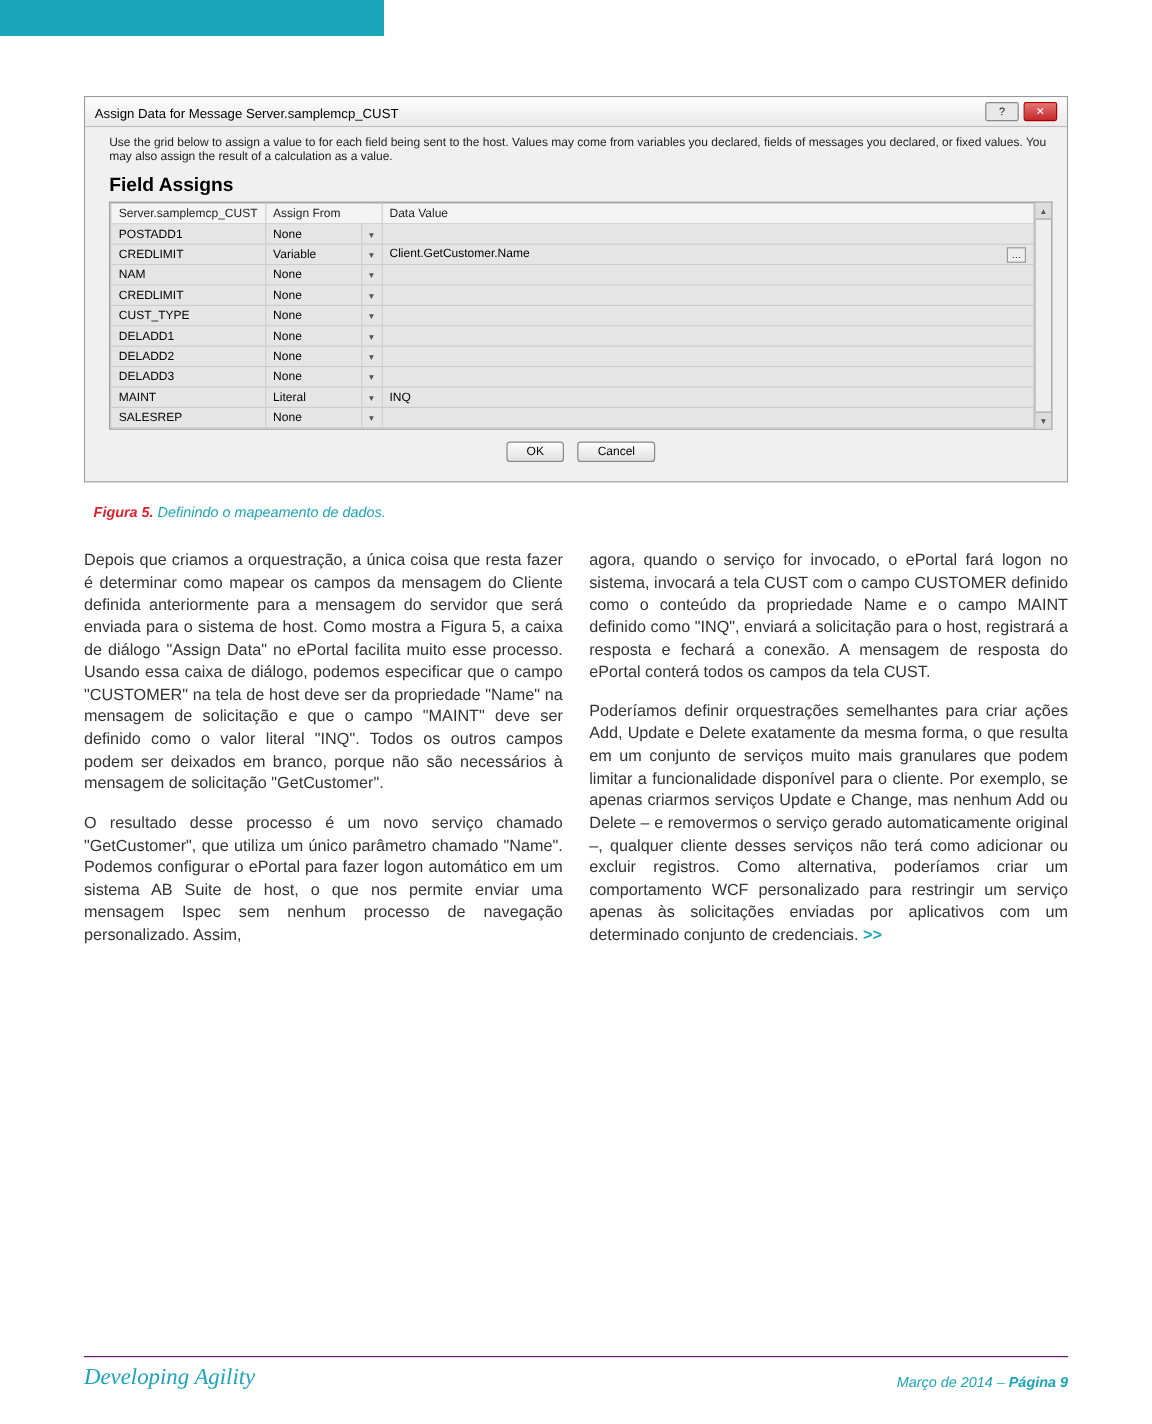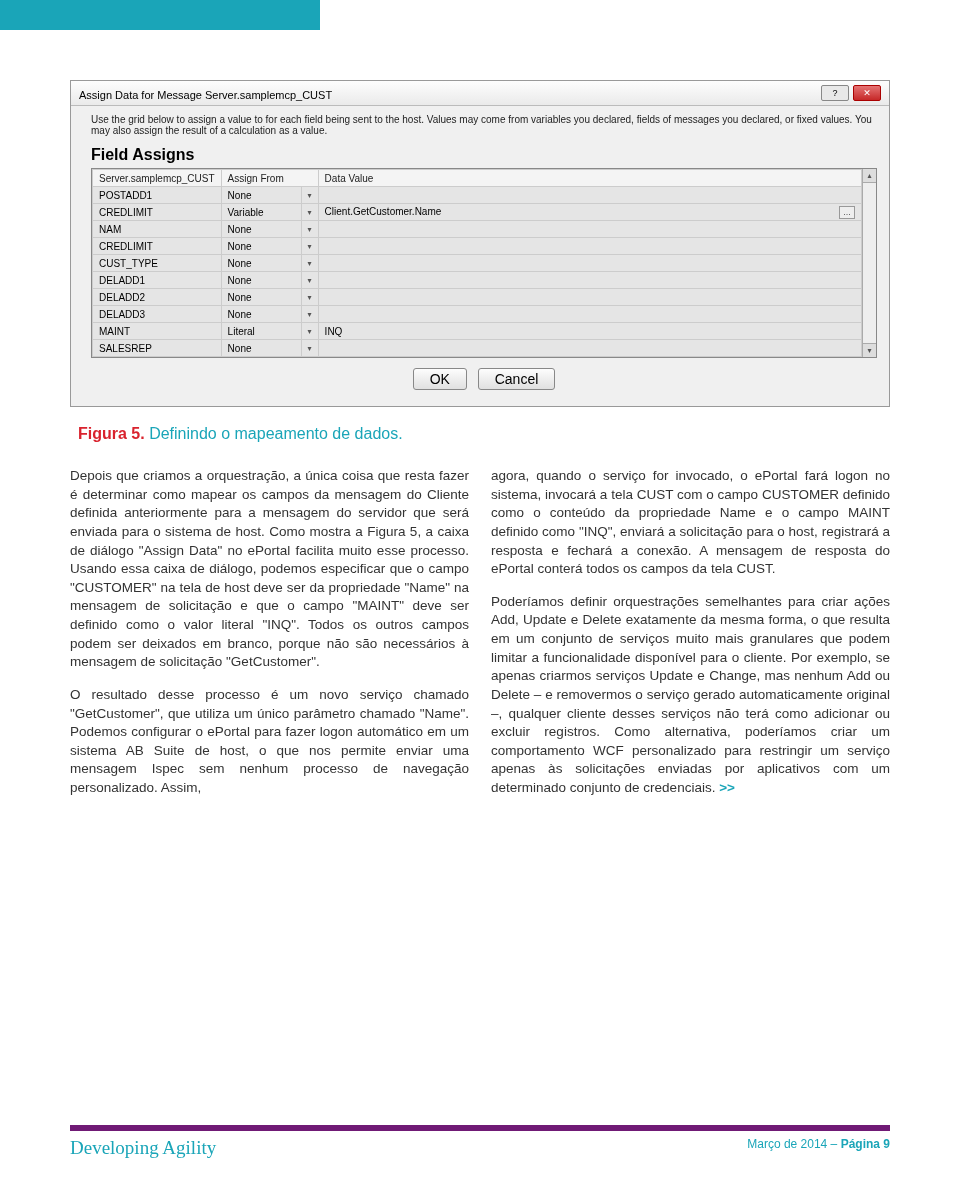--- a/index.html
+++ b/index.html
@@ -37,42 +37,43 @@
   .col-field { width: 120px; }
   .col-assign { width: 80px; }
   .col-dd { width: 16px; text-align: center; padding: 0; }
   .col-dv { }
   .dd-cell { background: #eee; border-left: 1px solid #aaa; font-size: 8px; color: #555; text-align: center; }
   .ellipsis-btn { float: right; width: 16px; height: 13px; border: 1px solid #999; background: #eee; font-size: 8px; text-align: center; line-height: 11px; }
   .vscroll { width: 14px; background: #eee; border-left: 1px solid #aaa; position: relative; }
   .vscroll-btn { height: 14px; background: #ddd; border-bottom: 1px solid #aaa; text-align: center; font-size: 8px; color: #555; line-height: 13px; }
   .vscroll-btn-bot { border-top: 1px solid #aaa; border-bottom: none; position: absolute; bottom: 0; width: 100%; }
   .dialog-footer { text-align: center; padding: 10px 0 4px 0; }
-  .dlg-btn { display: inline-block; padding: 2px 16px; font-size: 14px; border: 1px solid #888; background: linear-gradient(#fdfdfd,#e0e0e0); border-radius: 3px; margin: 0 4px; }
-
-  
-  .figcap { font-size: 16px; margin: 0 0 24px 8px; }
+  .dlg-btn { display: inline-block; padding: 2px 16px; font-size: 10px; border: 1px solid #888; background: linear-gradient(#fdfdfd,#e0e0e0); border-radius: 3px; margin: 0 4px; }
+
+  
+  .figcap { font-size: 12px; margin: 0 0 24px 8px; font-style: italic; }
   .figcap-strong { color: #d9232e; font-weight: bold; }
   .figcap-rest { color: #1aa5b8; }
 
   
   .cols { display: flex; gap: 22px; font-size: 13.5px; line-height: 1.38; color: #333; justify-content: flex-end; }
   .col { flex: 1; text-align: justify; }
   .col p { margin-bottom: 14px; }
   .more-link { color: #1aa5b8; font-weight: bold; }
 
   
   .page-footer {
     position: absolute;
     left: 70px; right: 70px; bottom: 28px;
-    border-top: 6px solid #701a75;
+    border-top: 1px solid #701a75;
     padding-top: 6px;
     display: flex;
     justify-content: space-between;
-    align-items: flex-start;
+    align-items: flex-end;
+    font-style: italic;
   }
   .footer-left { color: #1aa5b8; font-size: 19px; font-family: Georgia, serif; }
   .footer-right { color: #1aa5b8; font-size: 12px; }
 </style>
 </head>
 <body>
 
 <div class="teal-bar"></div>
 
 <div class="content">

